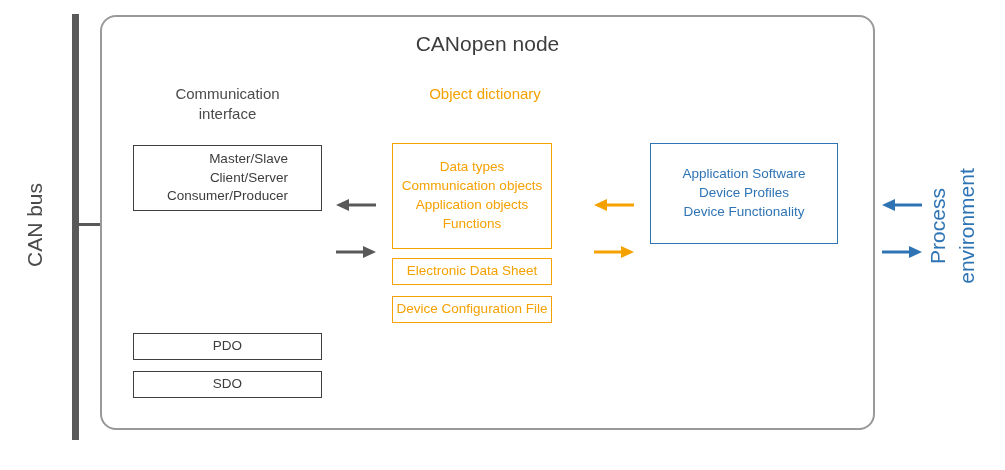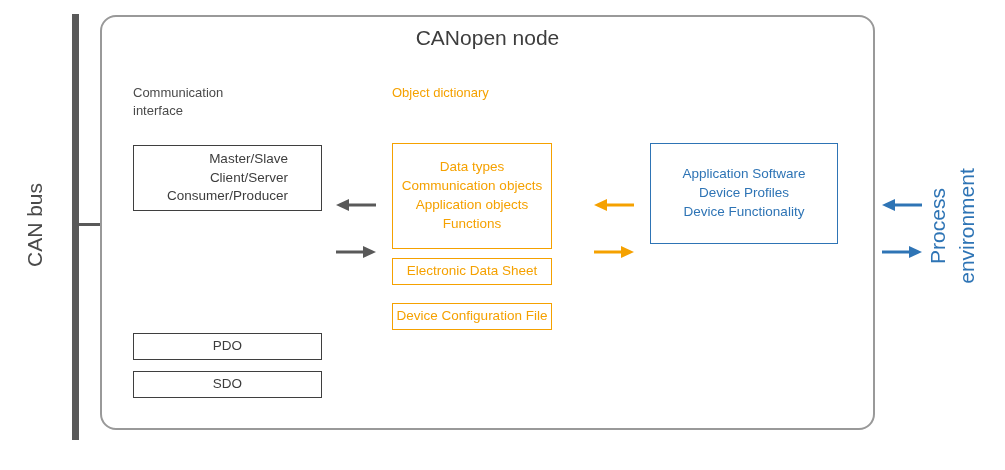--- a/index.html
+++ b/index.html
@@ -18,47 +18,47 @@
     font-size:21px; color:var(--gray-text);
   }
   .bus-connector { position:absolute; left:79px; top:223px; width:21px; height:3px; background:var(--bus-gray); }
 
   
   .node {
     position:absolute; left:100px; top:15px; width:775px; height:415px;
     border:2px solid var(--border-gray); border-radius:16px; background:#fff;
   }
   .node-title {
-    position:absolute; left:100px; top:26px; width:775px; text-align:center;
+    position:absolute; left:100px; top:32px; width:775px; text-align:center;
     font-size:21px; color:#3d3d3d;
   }
 
   
-  .col-header { position:absolute; text-align:left; font-size:13px; line-height:1.35; }
+  .col-header { position:absolute; text-align:center; font-size:15px; line-height:1.35; }
   .hdr-comm { left:133px; top:84px; width:189px; color:var(--gray-text); }
   .hdr-od   { left:392px; top:84px; width:186px; color:var(--orange); }
   .hdr-app  { left:650px; top:84px; width:188px; color:var(--blue); }
 
   
   .dbox {
     position:absolute; display:flex; align-items:center; justify-content:center;
     text-align:center; font-size:13.5px; line-height:1.4; background:#fff;
   }
   .gray-box  { border:1.5px solid #3f3f3f; color:#3d3d3d; left:133px; width:189px; }
   .orange-box{ border:1.5px solid var(--orange); color:var(--orange); left:392px; width:160px; }
   .blue-box  { border:1.5px solid var(--blue); color:var(--blue); left:650px; width:188px; }
 
   .gb1 { top:145px; height:66px;text-align:right; }
   .gb2 { top:218px; height:106px; }
   .gb3 { top:333px; height:27px; }
   .gb4 { top:371px; height:27px; }
 
   .ob1 { top:143px; height:106px; }
   .ob2 { top:258px; height:27px; }
-  .ob3 { top:303px; height:27px; }
+  .ob3 { top:296px; height:27px; }
 
   .bb1 { top:143px; height:101px; }
 
   
   .arrow { position:absolute; display:block; }
   .arrow.left { transform:scaleX(-1); }
   .a-gray   { color:var(--bus-gray); }
   .a-orange { color:var(--orange); }
   .a-blue   { color:var(--blue); }
   .pos-gray-top    { left:336px; top:198px; }

